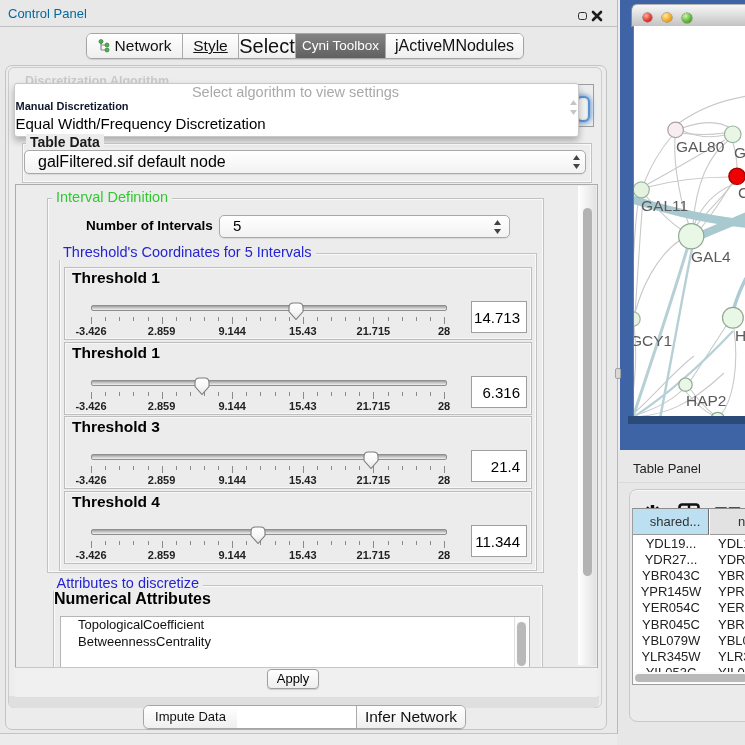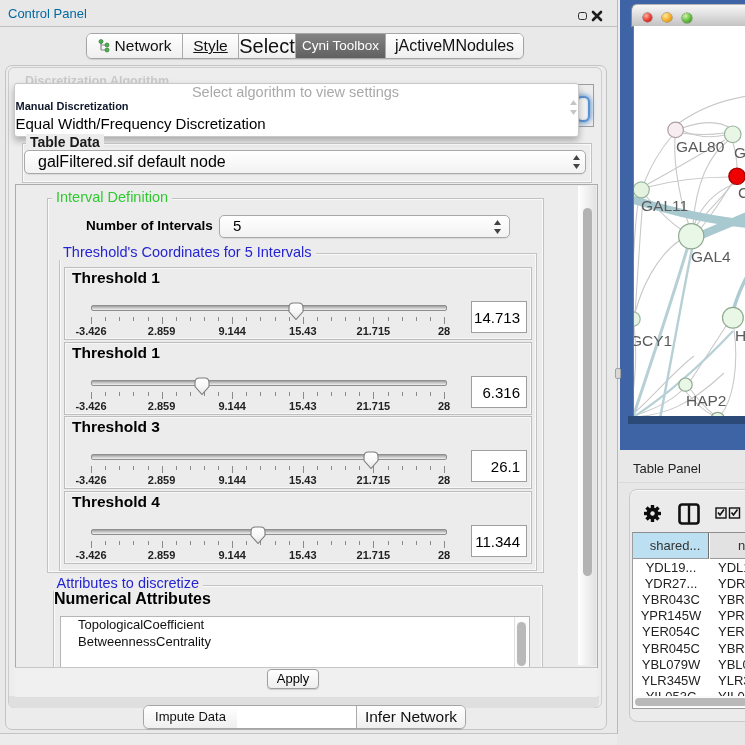--- a/index.html
+++ b/index.html
@@ -13,21 +13,21 @@
     border-left:1.5px solid #8a8a8a;border-top:1px solid #b5b5b5;border-bottom:1px solid #8f8f8f;}
   .tl{position:absolute;top:7.5px;width:9.2px;height:9.2px;border-radius:50%;}
   #netcanvas{left:633px;top:26px;width:112px;height:390px;background:#fff;border-left:1.5px solid #78797b;}
   #netshadow{left:628px;top:416px;width:117px;height:8px;background:#2c4a77;}
   
   #tp-area{left:617px;top:450px;width:128px;height:295px;background:#e7e7e7;}
   #tp-bar{left:617px;top:450px;width:128px;height:32px;background:#e8e8e8;border-bottom:1px solid #dadada;}
   #tp-bar span{position:absolute;left:16px;top:11px;font-size:13px;color:#222;}
   #tp-panel{left:629px;top:489px;width:130px;height:231px;background:#ebebeb;
     border:1px solid #c9c9c9;border-radius:8px;box-shadow:inset 0 1px 0 #f8f8f8;}
-  #tbl{left:632px;top:532px;width:113px;height:175px;background:#fff;
+  #tbl{left:632px;top:508px;width:113px;height:175px;background:#fff;
      border-top:1.5px solid #8d8d8d;border-left:1px solid #9d9d9d;border-bottom:1px solid #9d9d9d;overflow:hidden;}
   #th1{position:absolute;left:0;top:0;width:75px;height:25px;background:#bce0f1;
      border-right:1.5px solid #6f6f6f;border-bottom:1px solid #9a9a9a;
      font-size:13px;color:#333;text-align:center;line-height:25px;text-indent:9px;}
   #th2{position:absolute;left:77px;top:0;width:36px;height:25px;background:#e2e2e2;
      border-bottom:1px solid #9a9a9a;font-size:13px;color:#333;padding-left:28px;line-height:25px;}
   .tr1{position:absolute;left:0;width:76px;text-align:center;font-size:13px;color:#222;}
   .tr2{position:absolute;left:85px;width:40px;font-size:13px;color:#222;white-space:nowrap;}
   #hsb{position:absolute;left:0px;top:163px;width:113px;height:11px;background:#fafafa;}
   #hsb div{position:absolute;left:2px;top:1.5px;width:112px;height:8px;border-radius:4px;background:#b9b9b9;}
@@ -431,21 +431,21 @@
     <svg class="thumb" style="left:298.4px;" width="16" height="18" viewBox="0 0 16 18">
       <defs>
         <linearGradient id="tg3" x1="0" y1="0" x2="0" y2="1">
           <stop offset="0" stop-color="#ffffff"></stop>
           <stop offset="0.55" stop-color="#f6f6f6"></stop>
           <stop offset="1" stop-color="#e3e3e3"></stop>
         </linearGradient>
       </defs>
       <path d="M 1,5.5 Q 1,1 5.5,1 L 10.5,1 Q 15,1 15,5.5 L 15,9.5 L 8,17.5 L 1,9.5 Z" fill="url(#tg3)" stroke="#7d7d7d" stroke-width="1.1"></path>
     </svg>
-    <div class="vbox">26.1</div>
+    <div class="vbox">21.4</div>
   </div>
 <div class="thbox" style="top:491px;">
     <div class="thlabel">Threshold 4</div>
     <div class="track"></div>
     <div class="tick" style="left:26.0px;top:48.5px;height:7px;"></div>
     <div class="tick" style="left:40.1px;top:48.5px;height:4px;"></div>
     <div class="tick" style="left:54.2px;top:48.5px;height:4px;"></div>
     <div class="tick" style="left:68.4px;top:48.5px;height:4px;"></div>
     <div class="tick" style="left:82.5px;top:48.5px;height:4px;"></div>
     <div class="tick" style="left:96.6px;top:48.5px;height:7px;"></div>

